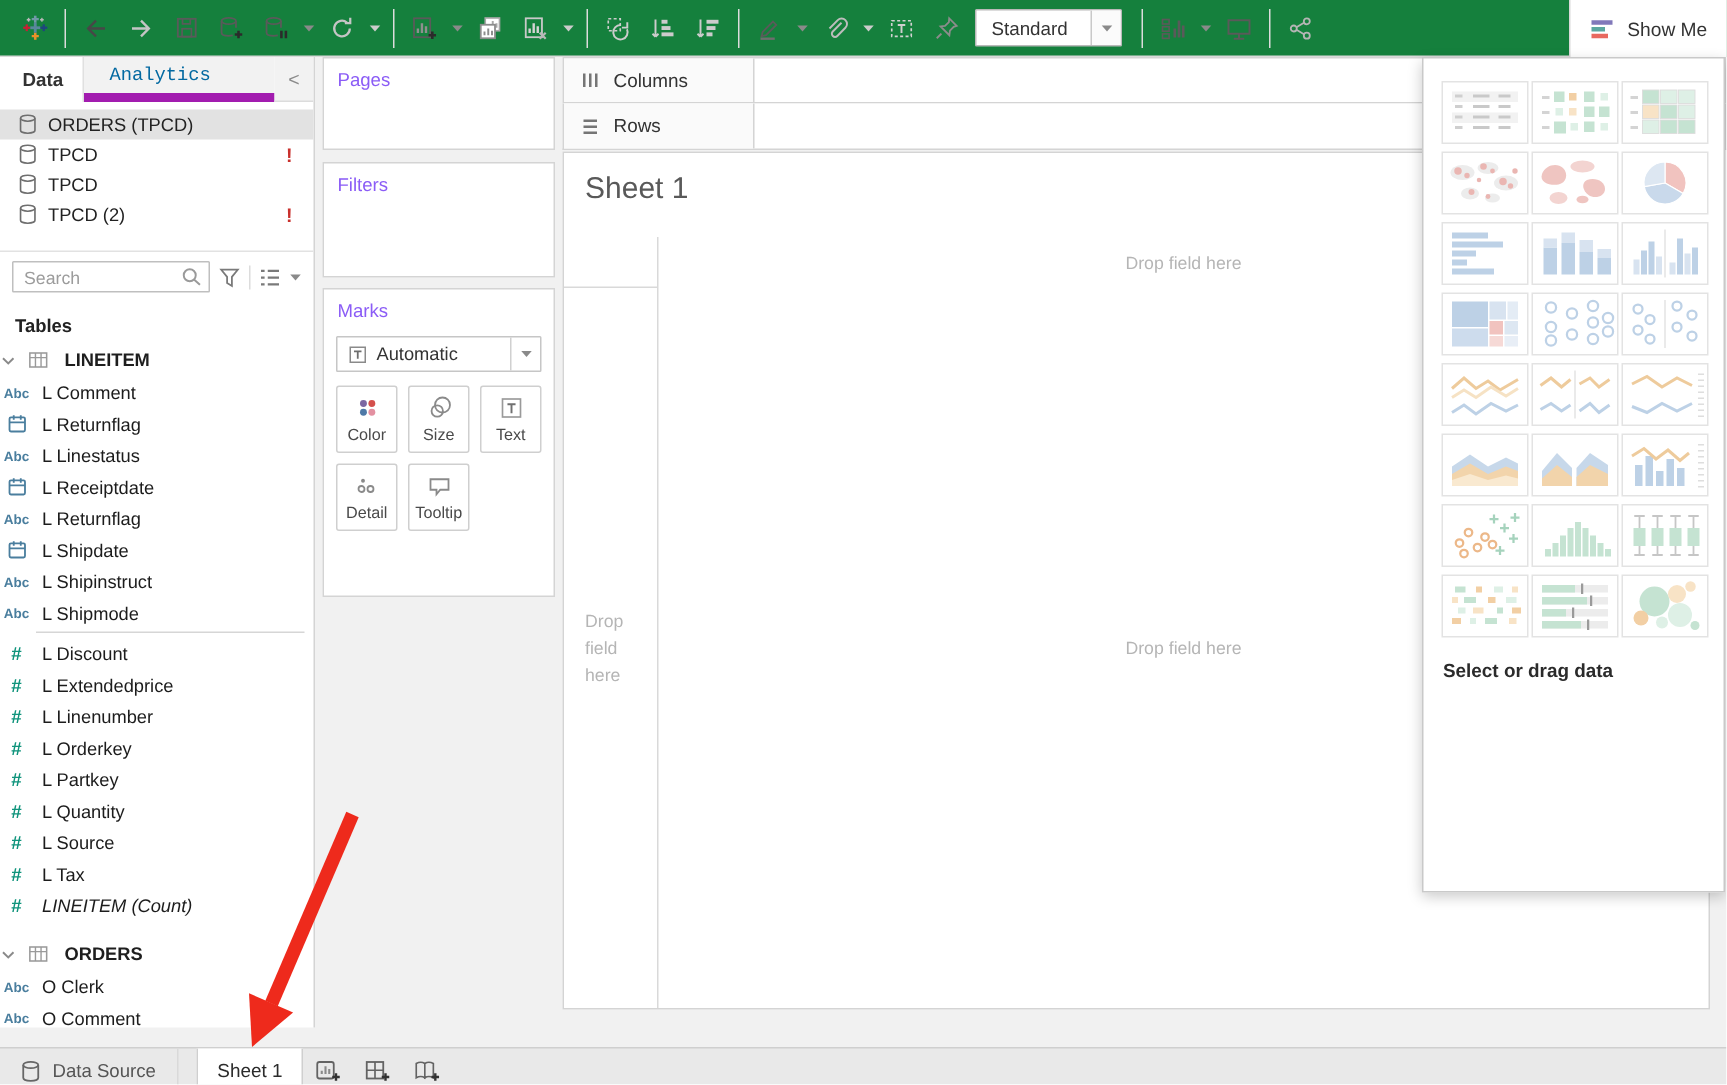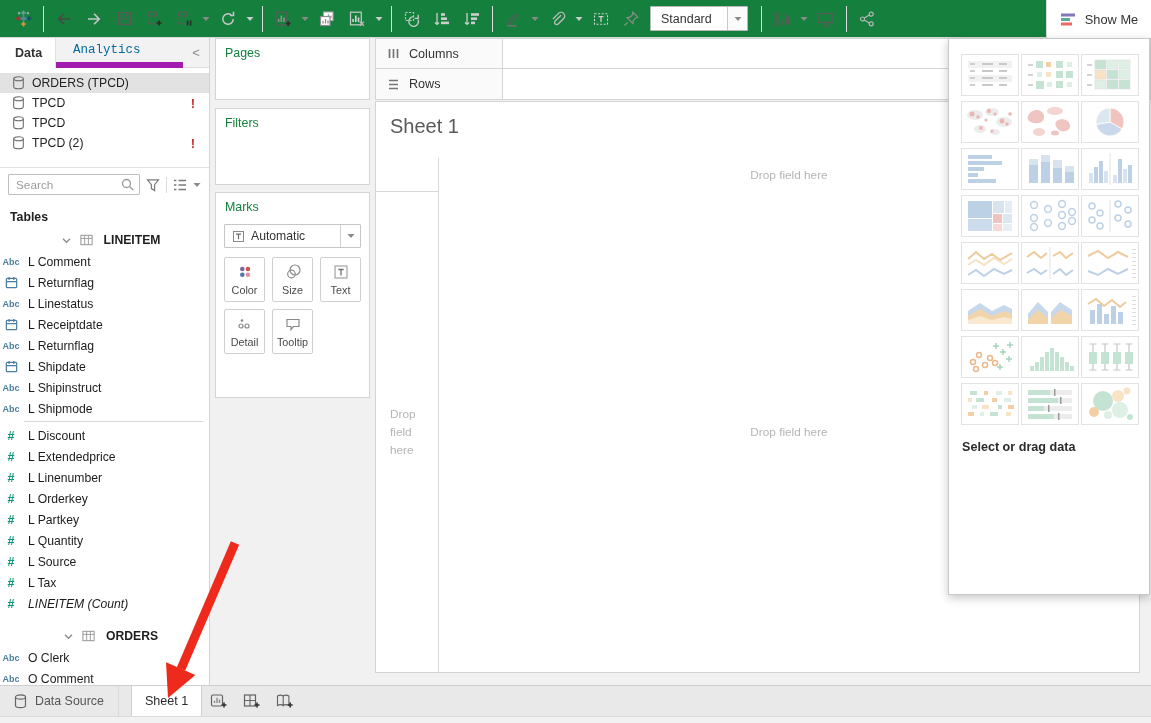--- a/index.html
+++ b/index.html
@@ -33,35 +33,35 @@
   .ds-label{font-size:12.2px;color:#222;}
   .ds-warn{margin-left:auto;margin-right:14px;color:#c9302c;font-weight:bold;font-size:13px;}
   .search-row{margin-top:14px;border-top:1px solid #e2e2e2;padding:6px 8px 4px 8px;display:flex;align-items:center;gap:5px;}
   .search-box{position:relative;flex:1;}
   .search-box input{width:100%;height:21px;border:1px solid #bfbfbf;border-radius:1px;font-family:"Liberation Sans",sans-serif;
                     font-size:11.8px;padding:0 22px 0 7px;box-sizing:border-box;color:#555;outline:none;}
   .search-box input::placeholder{color:#9c9c9c;}
   .search-mag{position:absolute;right:5px;top:3px;}
   .mini-sep{width:1px;height:16px;background:#dcdcdc;}
   .tables-label{padding:11px 0 3px 10px;font-weight:bold;font-size:12.3px;color:#222;}
-  .grp-header{height:22px;display:flex;align-items:center;gap:7px;padding-left:12px;margin-top:2px;cursor:pointer;justify-content:center;}
+  .grp-header{height:22px;display:flex;align-items:center;gap:7px;padding-left:0;margin-top:2px;cursor:pointer;}
   .grp-name{font-weight:bold;font-size:12.2px;color:#1e1e1e;margin-left:3px;}
   .field-row{height:21px;display:flex;align-items:center;cursor:pointer;}
   .fi{width:22px;display:flex;align-items:center;justify-content:center;flex:none;}
   .fi-abc{font-size:9px;font-weight:600;color:#4a7e9e;letter-spacing:0;}
   .fi-num{font-size:12.5px;font-weight:600;color:#10947c;}
   .field-label{font-size:12.2px;color:#1c1c1c;margin-left:6px;white-space:nowrap;}
   .field-label.it{font-style:italic;}
   .dim-divider{border-bottom:1px solid #d6d6d6;margin:2px 6px 3px 24px;}
   .grp-gap{height:9px;}
 
   
   .cards{position:absolute;left:215px;top:38px;width:155px;height:647px;}
   .card{background:#fff;border:1px solid #d4d4d4;box-sizing:border-box;}
-  .card-label{padding:7px 0 0 9px;font-size:12.4px;color:#15803d;}
+  .card-label{padding:7px 0 0 9px;font-size:12.4px;color:#8b5cf6;}
   .card-pages{height:62px;}
   .card-filters{height:77px;margin-top:8px;}
   .card-marks{height:206px;margin-top:7px;}
   .marks-dd{margin:10px 8px 0 8px;height:22px;border:1px solid #c6c6c6;background:#fff;display:flex;align-items:center;border-radius:1px;cursor:pointer;}
   .marks-dd .dd-ic{margin:0 6px 0 7px;display:flex;}
   .marks-dd .dd-label{flex:1;font-size:12.2px;color:#333;}
   .marks-dd .dd-caret{width:19px;height:100%;border-left:1px solid #d0d0d0;display:flex;align-items:center;justify-content:center;}
   .marks-grid{margin:9px 8px 0 8px;display:grid;grid-template-columns:repeat(3,1fr);gap:7px;}
   .mark-btn{height:45px;border:1px solid #cfcfcf;background:#fff;border-radius:2px;display:flex;flex-direction:column;
             align-items:center;justify-content:center;gap:3px;cursor:pointer;padding:0;font-family:"Liberation Sans",sans-serif;}
@@ -86,21 +86,21 @@
 
   
   .showme{position:absolute;left:573px;top:0;width:202px;height:557px;background:#fff;border:1px solid #c9c9c9;
           box-shadow:0 3px 9px rgba(0,0,0,0.22);box-sizing:border-box;z-index:20;}
   .sm-grid{margin:15px 11px 0 12px;display:grid;grid-template-columns:repeat(3,56px);gap:5px 4px;}
   .sm-cell{width:56px;height:40px;border:1px solid #e3e3e3;background:#fff;box-sizing:content-box;cursor:pointer;}
   .sm-header{margin:15px 0 3px 13px;font-weight:bold;font-size:12.6px;color:#2b2b2b;}
   .sm-hint{margin:2px 18px 0 13px;font-size:12.3px;color:#9e9e9e;line-height:1.45;}
 
   
-  .bottombar{position:absolute;left:0;bottom:0;width:1151px;height:38px;background:#e9e9e9;border-top:1px solid #cfcfcf;box-sizing:border-box;z-index:30;}
+  .bottombar{position:absolute;left:0;bottom:0;width:1151px;height:25px;background:#e9e9e9;border-top:1px solid #cfcfcf;box-sizing:border-box;z-index:30;}
   .bb-tabs{height:30px;display:flex;align-items:stretch;border-bottom:1px solid #d9d9d9;}
   .bb-status{height:7px;background:#f2f2f2;}
   .bb-ds{display:flex;align-items:center;gap:8px;padding:0 14px;color:#555;font-size:12.4px;border-right:1px solid #d9d9d9;cursor:pointer;}
   .bb-gap{width:12px;}
   .bb-sheet{display:flex;align-items:center;padding:0 13px;background:#fff;border-left:1px solid #cfcfcf;border-right:1px solid #cfcfcf;
             font-size:12.6px;color:#2b2b2b;cursor:pointer;}
   .bb-icon{width:33px;display:flex;align-items:center;justify-content:center;cursor:pointer;background:none;border:none;}
 
   .arrow-overlay{position:absolute;left:140px;top:535px;width:110px;height:170px;z-index:100;pointer-events:none;}
 </style>

